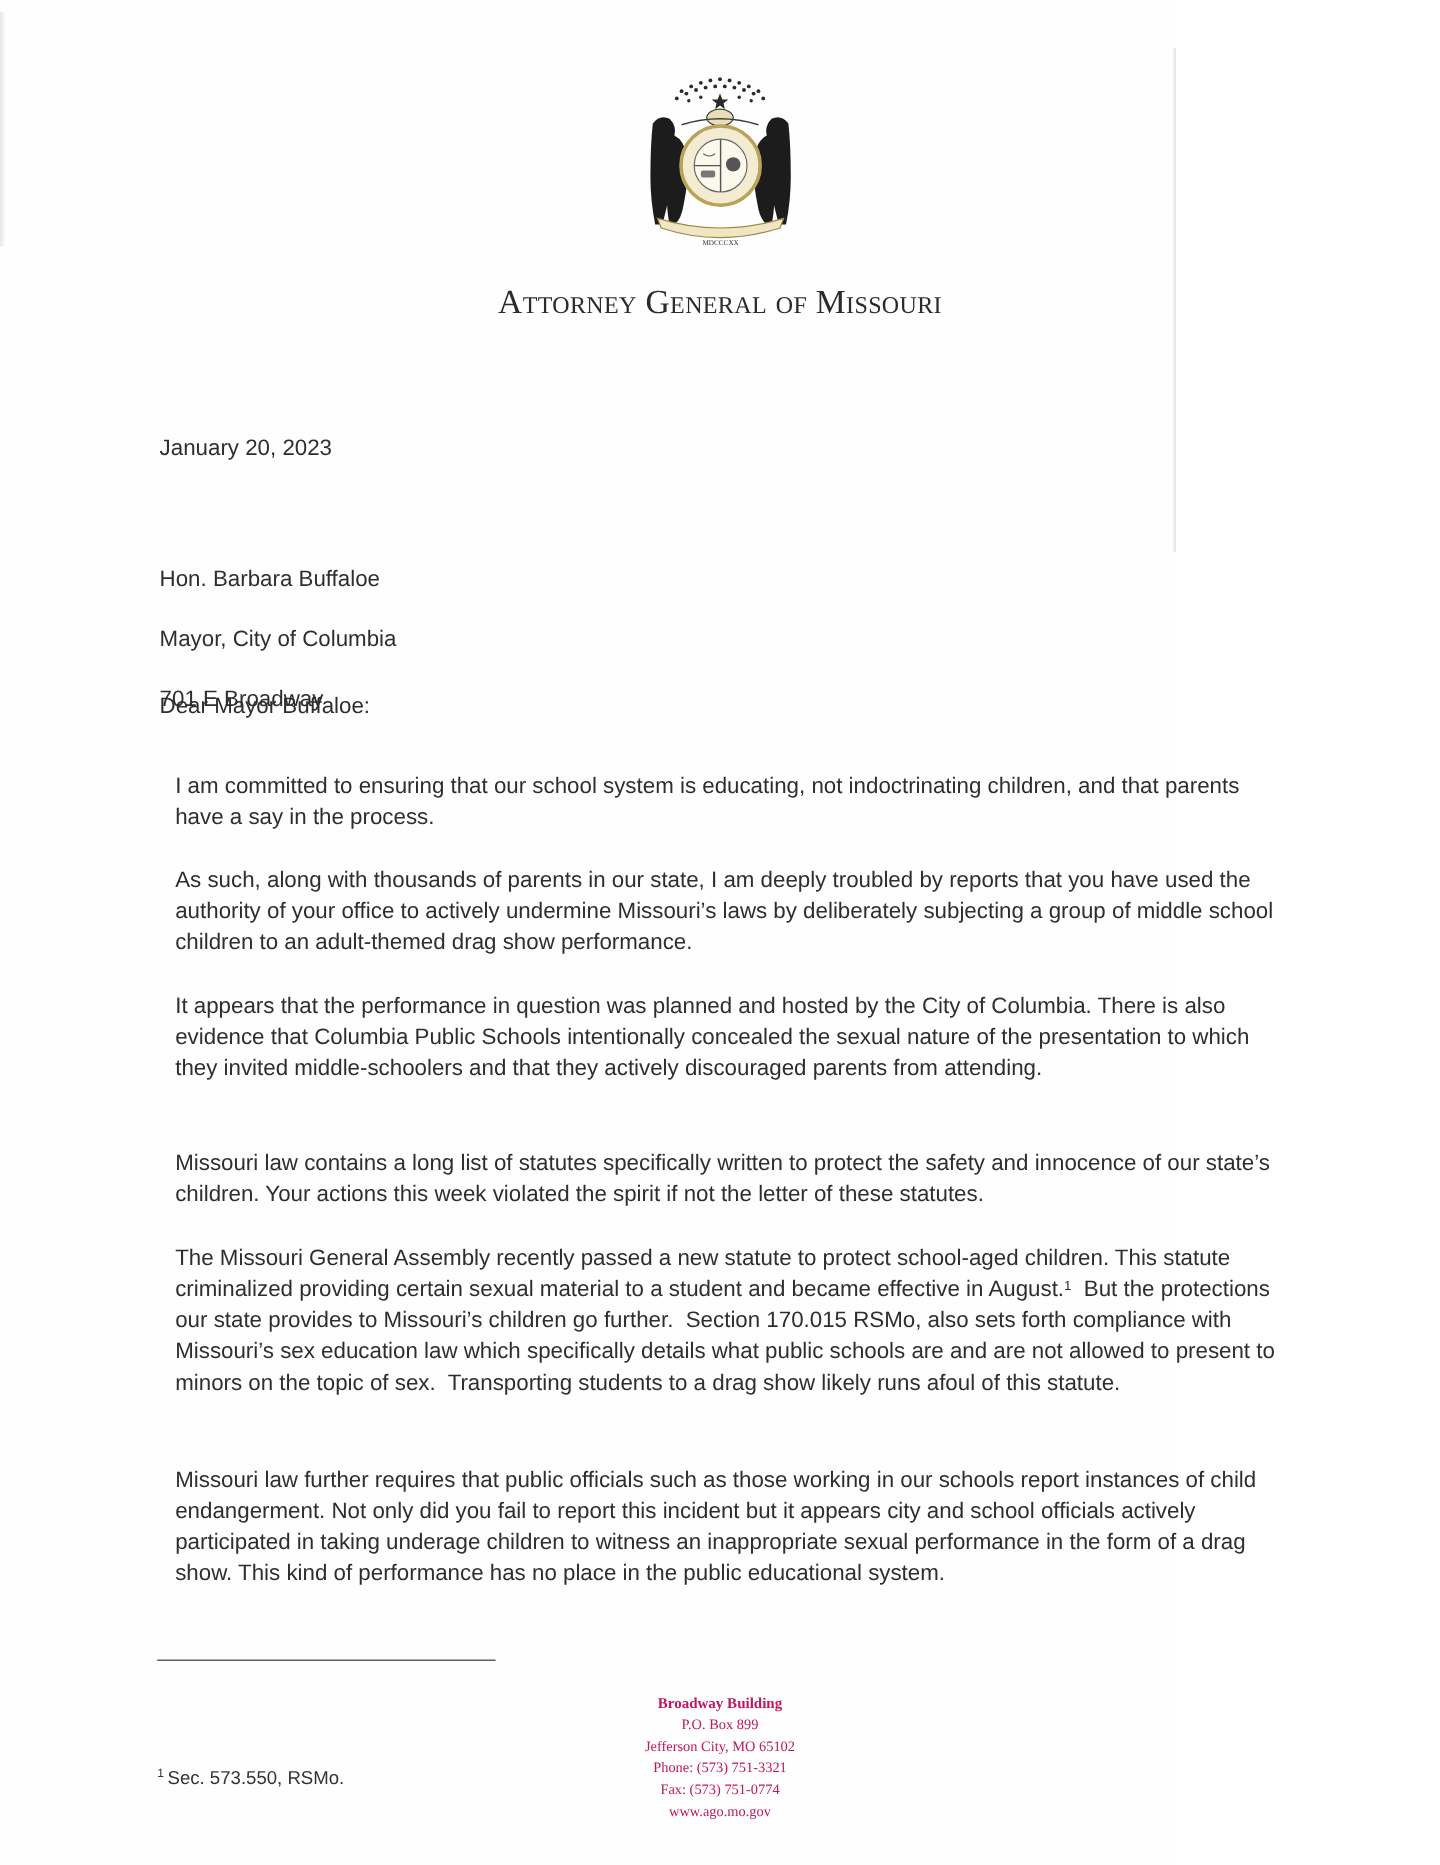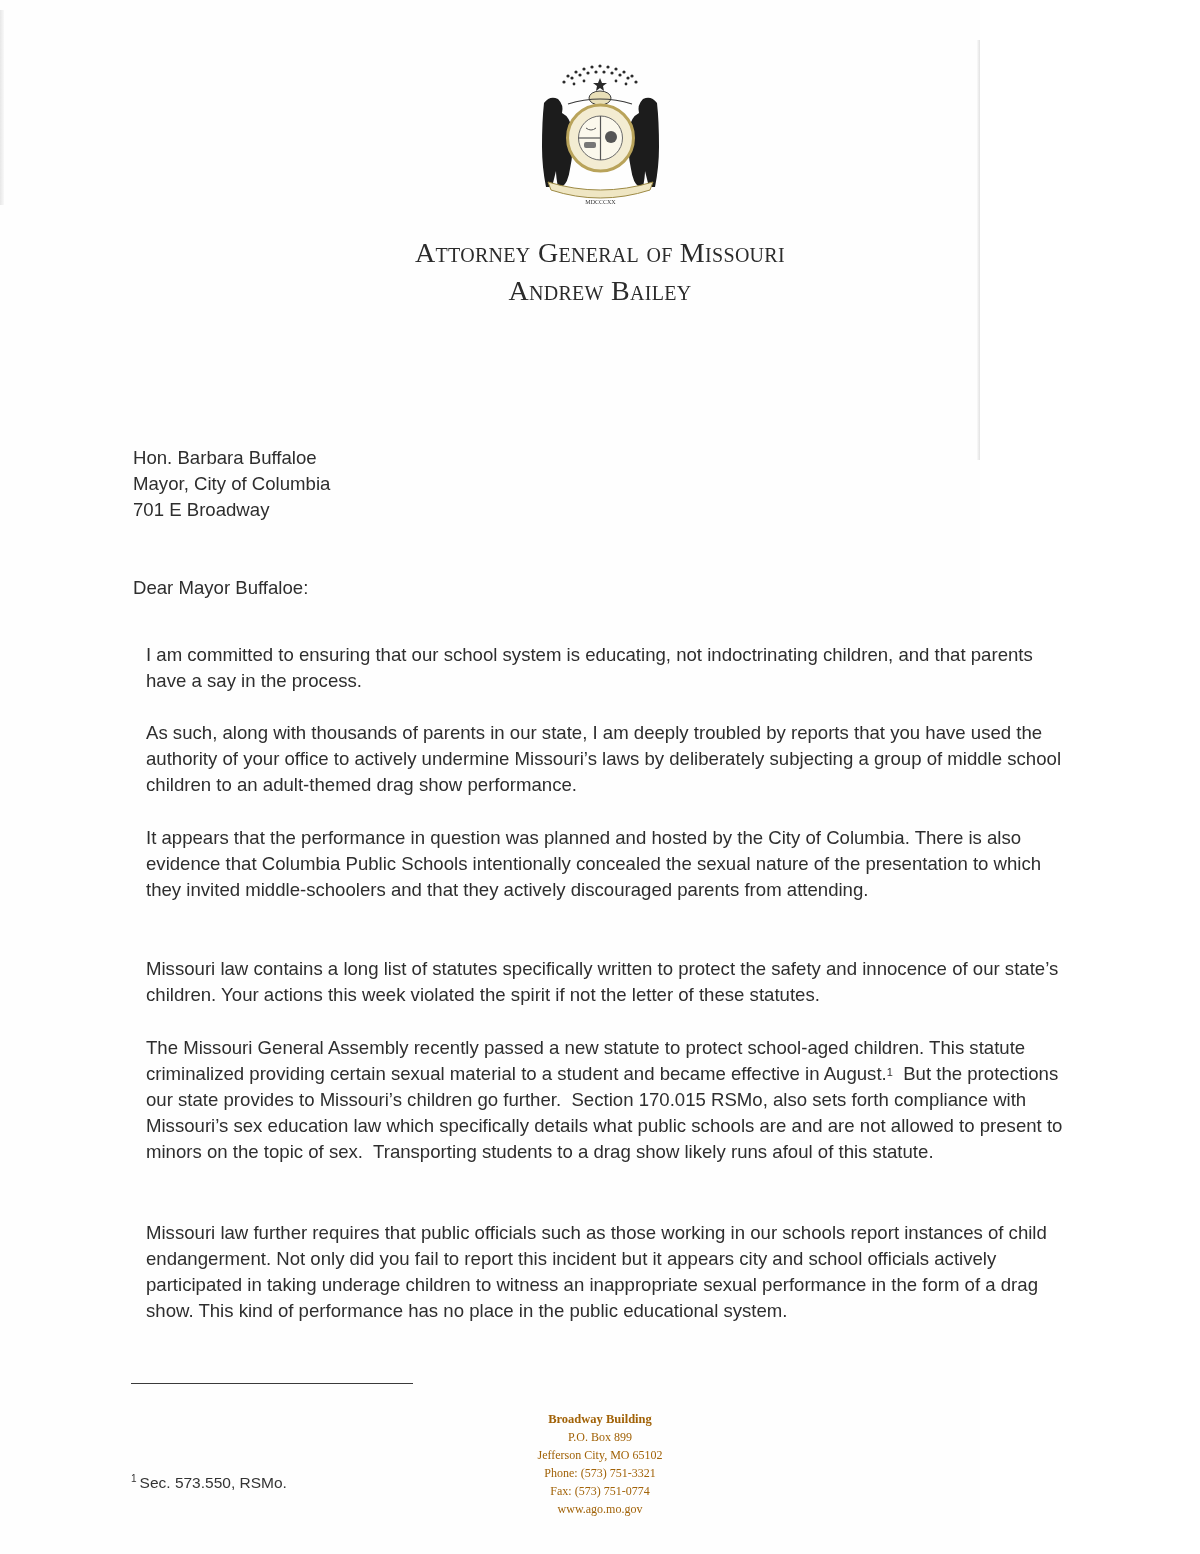--- a/index.html
+++ b/index.html
@@ -56,21 +56,21 @@
       font-family: "Liberation Sans", "DejaVu Sans", sans-serif;
       font-size: 18.6px;
       color: #2e2e2e;
       position: absolute;
       left: 133px;
       width: 930px;
       line-height: 26px;
     }
     .date { top: 360px; }
     .address { top: 445px; }
-    .address div { height: 26px; }
+    .address div { height: 26px; margin-top: 24px; }
     .salutation { top: 575px; }
     .para { margin: 13px; }
     .p1 { top: 629px; }
     .p2 { top: 707px; }
     .p3 { top: 812px; }
     .p4 { top: 943px; }
     .p5 { top: 1022px; }
     .p6 { top: 1207px; }
     .body-text sup {
       font-size: 11px;
@@ -99,21 +99,21 @@
       margin-right: 3px;
     }
     .office {
       position: absolute;
       left: 480px; width: 240px;
       top: 1410px;
       text-align: center;
       font-family: "Liberation Serif", "DejaVu Serif", serif;
       font-size: 12px;
       line-height: 18px;
-      color: #a16207;
+      color: #be185d;
     }
     .office .bold { font-weight: bold; font-size: 12.5px; }
   </style>
 </head>
 <body>
 
 <div class="page">
   <div class="edge-left"></div>
   <div class="edge-right"></div>
 
@@ -162,23 +162,23 @@
       <rect x="56" y="84" width="12" height="6" rx="2" fill="#777"></rect>
       <circle cx="83" cy="79" r="6" fill="#555"></circle>
 
       <path d="M20 124 Q72 140 125 124 L122 132 Q72 148 23 132 Z" fill="#efe6c3" stroke="#9d8a45" stroke-width="1"></path>
       <text x="72.5" y="146" font-size="6" text-anchor="middle" fill="#333" font-family="Liberation Serif, serif">MDCCCXX</text>
     </svg>
   </div>
 
   <div class="letterhead">
     <div class="lh-line">Attorney General of Missouri</div>
-    <div class="lh-line">Andrew Bailey</div>
-  </div>
-
+  </div>
+
+  <div class="body-text date">January 20, 2023</div>
 
   <div class="body-text address">
     <div>Hon. Barbara Buffaloe</div>
     <div>Mayor, City of Columbia</div>
     <div>701 E Broadway</div>
   </div>
 
   <div class="body-text salutation">Dear Mayor Buffaloe:</div>
 
   <p class="body-text para p1">I am committed to ensuring that our school system is educating, not indoctrinating children, and that parents have a say in the process.</p>

